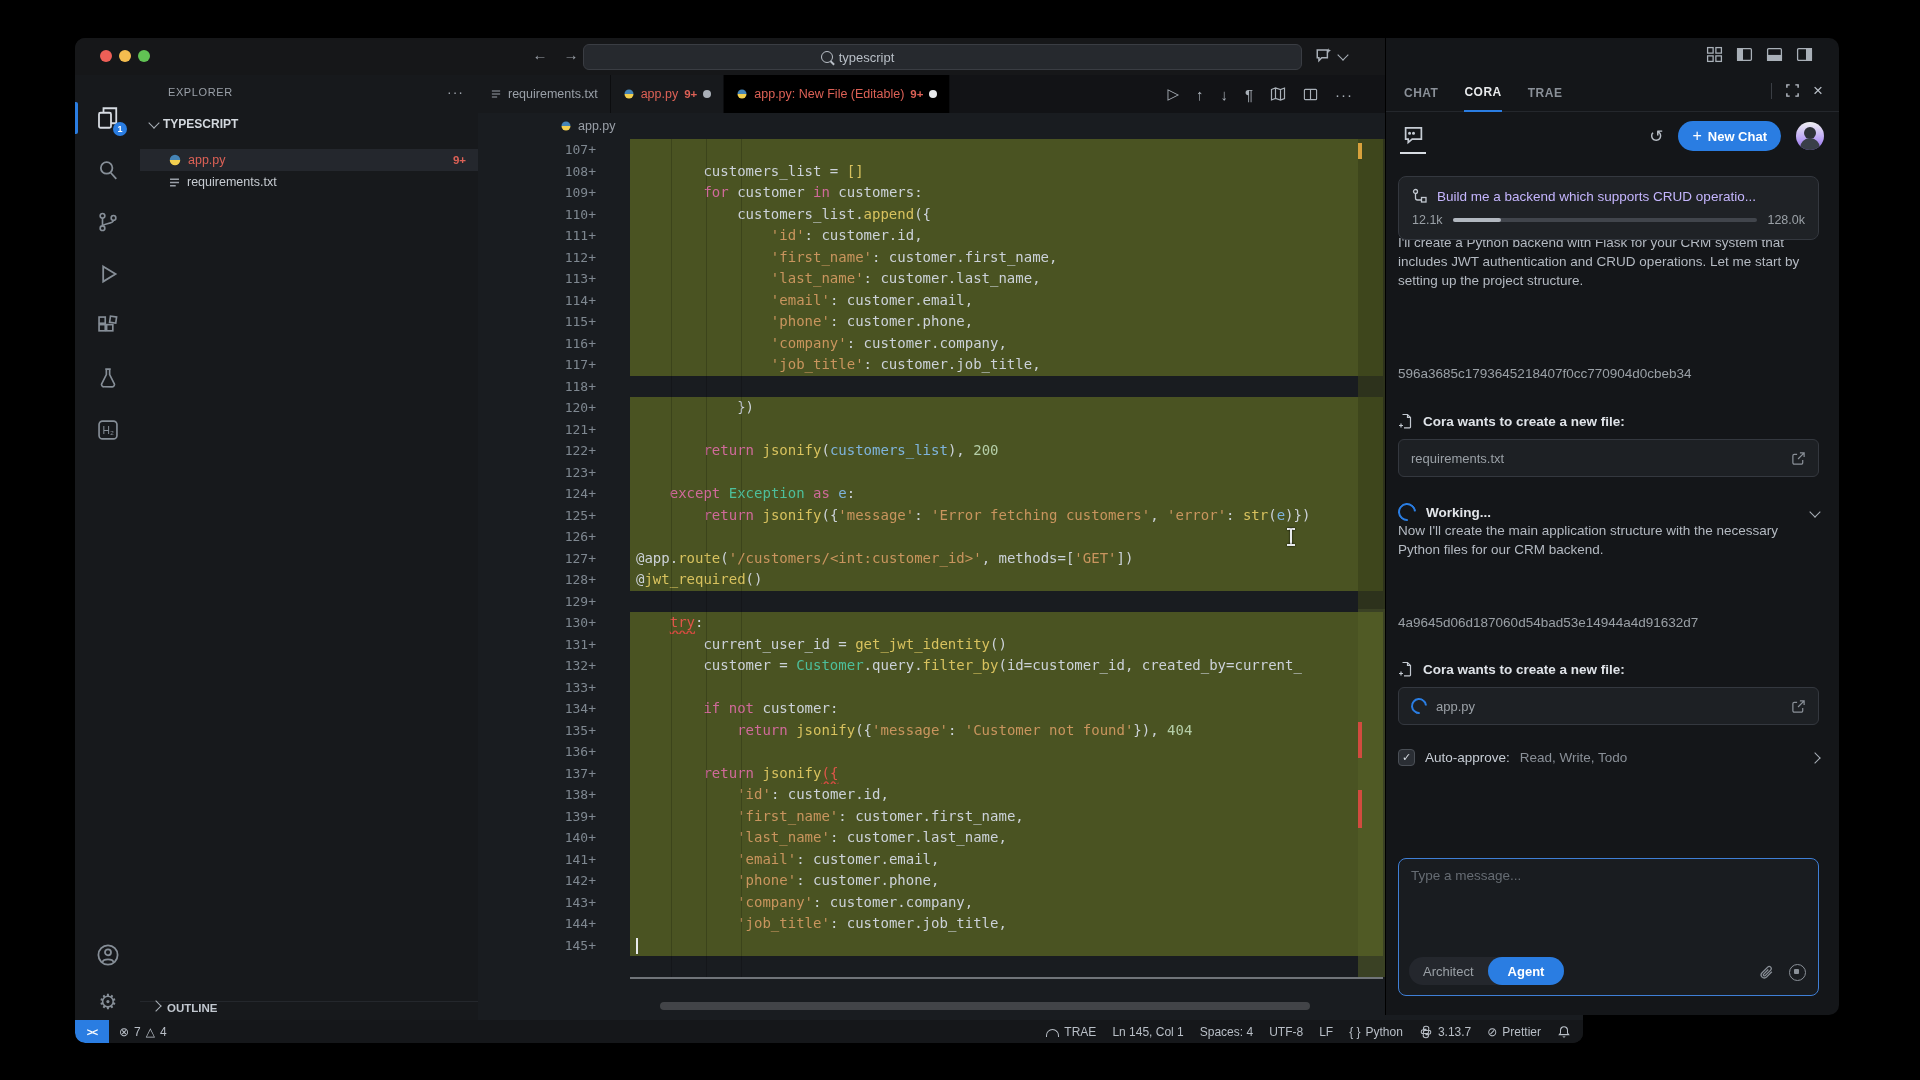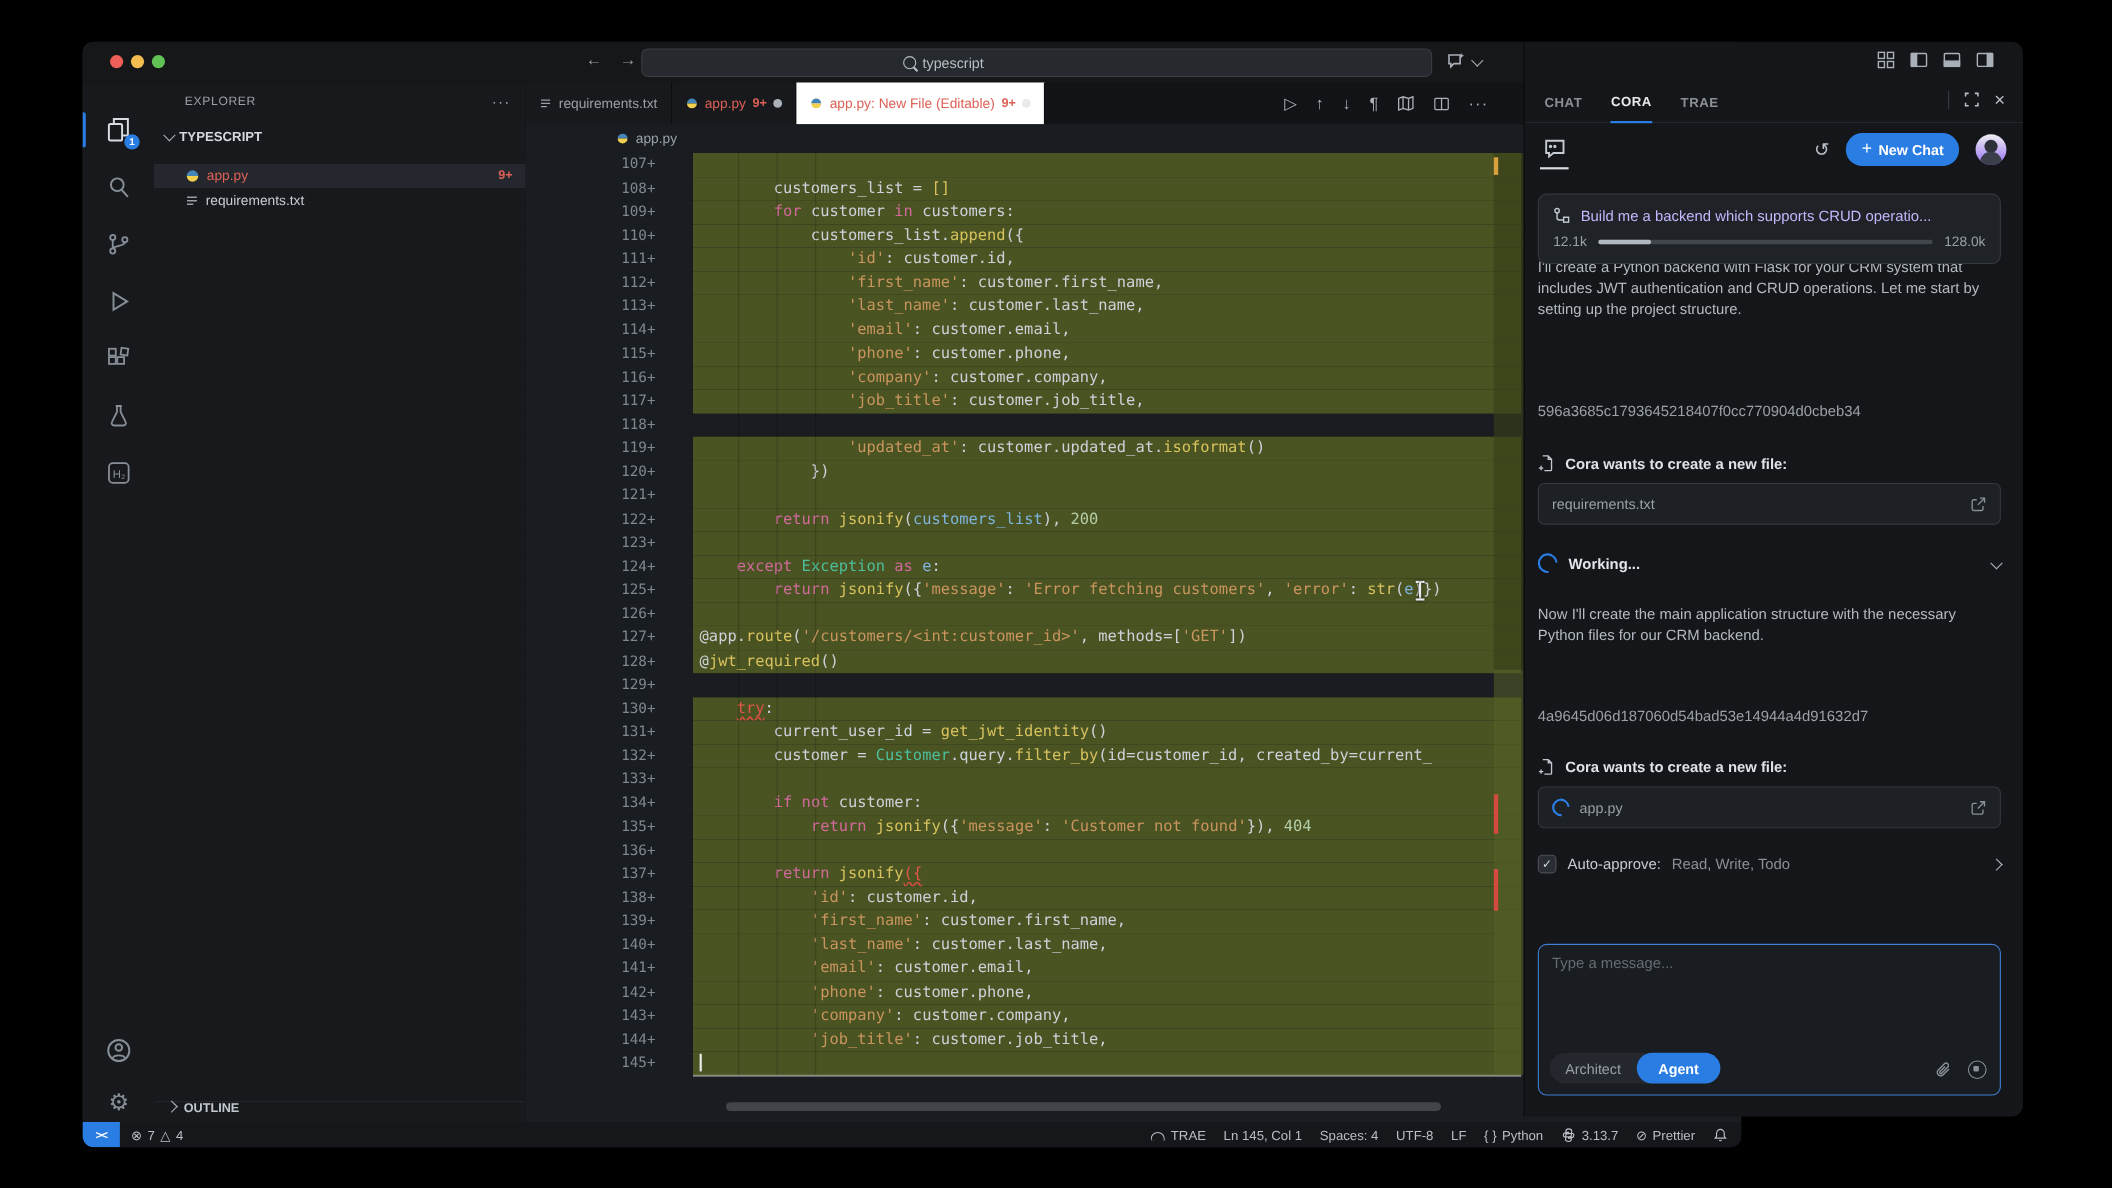--- a/index.html
+++ b/index.html
@@ -44,21 +44,21 @@
   .red-text{color:#dd6156;}
   .tree-badge{position:absolute;right:12px;font-size:11.5px;color:#dd6156;font-weight:bold;}
   .side-section{left:0;width:100%;height:26px;border-top:1px solid #24272c;display:flex;
                 align-items:flex-start;gap:7px;padding-left:12px;box-sizing:border-box;
                 font-size:11.5px;font-weight:bold;color:#c2c8d0;}
   
   .editor{left:403px;top:37px;width:1105px;height:945px;background:#191c20;}
   .tabbar{left:0;top:0;width:100%;height:38px;background:#121316;display:flex;}
   .tab{height:38px;display:flex;align-items:center;gap:6px;padding:0 12px;box-sizing:border-box;
        background:#17191c;border-right:1px solid #0c0d0f;font-size:12.5px;color:#9aa0a8;}
-  .tab.active{background:#ffffff;color:#e3e6ea;}
+  .tab.active{background:#000000;color:#e3e6ea;}
   .tab .badge{color:#dd6156;font-weight:bold;font-size:11.5px;}
   .tab .dot{width:8px;height:8px;border-radius:50%;background:#aab0b8;}
   .tab.active .dot{background:#e8eaec;}
   .tab-actions{position:absolute;right:230px;top:0;height:38px;display:flex;align-items:center;
                gap:17px;color:#a9b0b8;font-size:15px;}
   .breadcrumb{left:0;top:38px;width:100%;height:26px;display:flex;align-items:center;gap:6px;
               padding-left:82px;box-sizing:border-box;font-size:12.5px;color:#9aa0a8;background:#191c20;}
   
   .code-area{left:0;top:64px;width:1105px;height:861px;overflow:hidden;
              font-family:"DejaVu Sans Mono","Liberation Mono",monospace;font-size:14px;}
@@ -337,21 +337,20 @@
           <div class="code-line"><span class="gutter">109+</span><span class="ctext"><span class="tk-p">        </span><span class="tk-k">for</span><span class="tk-p"> customer </span><span class="tk-k">in</span><span class="tk-p"> customers:</span></span></div>
           <div class="code-line"><span class="gutter">110+</span><span class="ctext"><span class="tk-p">            customers_list.</span><span class="tk-f">append</span><span class="tk-p">({</span></span></div>
           <div class="code-line"><span class="gutter">111+</span><span class="ctext"><span class="tk-p">                </span><span class="tk-s">'id'</span><span class="tk-p">: customer.id,</span></span></div>
           <div class="code-line"><span class="gutter">112+</span><span class="ctext"><span class="tk-p">                </span><span class="tk-s">'first_name'</span><span class="tk-p">: customer.first_name,</span></span></div>
           <div class="code-line"><span class="gutter">113+</span><span class="ctext"><span class="tk-p">                </span><span class="tk-s">'last_name'</span><span class="tk-p">: customer.last_name,</span></span></div>
           <div class="code-line"><span class="gutter">114+</span><span class="ctext"><span class="tk-p">                </span><span class="tk-s">'email'</span><span class="tk-p">: customer.email,</span></span></div>
           <div class="code-line"><span class="gutter">115+</span><span class="ctext"><span class="tk-p">                </span><span class="tk-s">'phone'</span><span class="tk-p">: customer.phone,</span></span></div>
           <div class="code-line"><span class="gutter">116+</span><span class="ctext"><span class="tk-p">                </span><span class="tk-s">'company'</span><span class="tk-p">: customer.company,</span></span></div>
           <div class="code-line"><span class="gutter">117+</span><span class="ctext"><span class="tk-p">                </span><span class="tk-s">'job_title'</span><span class="tk-p">: customer.job_title,</span></span></div>
           <div class="code-line"><span class="gutter">118+</span></div>
-          <div class="code-line"><span class="gutter">119+</span><span class="ctext"><span class="tk-p">                </span><span class="tk-s">'updated_at'</span><span class="tk-p">: customer.updated_at.</span><span class="tk-f">isoformat</span><span class="tk-p">()</span></span></div>
           <div class="code-line"><span class="gutter">120+</span><span class="ctext"><span class="tk-p">            })</span></span></div>
           <div class="code-line"><span class="gutter">121+</span><span class="ctext"></span></div>
           <div class="code-line"><span class="gutter">122+</span><span class="ctext"><span class="tk-p">        </span><span class="tk-k">return</span><span class="tk-p"> </span><span class="tk-f">jsonify</span><span class="tk-p">(</span><span class="tk-v">customers_list</span><span class="tk-p">), </span><span class="tk-n">200</span></span></div>
           <div class="code-line"><span class="gutter">123+</span><span class="ctext"></span></div>
           <div class="code-line"><span class="gutter">124+</span><span class="ctext"><span class="tk-p">    </span><span class="tk-k">except</span><span class="tk-p"> </span><span class="tk-c">Exception</span><span class="tk-p"> </span><span class="tk-k">as</span><span class="tk-p"> </span><span class="tk-v">e</span><span class="tk-p">:</span></span></div>
           <div class="code-line"><span class="gutter">125+</span><span class="ctext"><span class="tk-p">        </span><span class="tk-k">return</span><span class="tk-p"> </span><span class="tk-f">jsonify</span><span class="tk-p">({</span><span class="tk-s">'message'</span><span class="tk-p">: </span><span class="tk-s">'Error fetching customers'</span><span class="tk-p">, </span><span class="tk-s">'error'</span><span class="tk-p">: </span><span class="tk-f">str</span><span class="tk-p">(</span><span class="tk-v">e</span><span class="tk-p">)})</span></span></div>
           <div class="code-line"><span class="gutter">126+</span><span class="ctext"></span></div>
           <div class="code-line"><span class="gutter">127+</span><span class="ctext"><span class="tk-p">@app.</span><span class="tk-f">route</span><span class="tk-p">(</span><span class="tk-s">'/customers/&lt;int:customer_id&gt;'</span><span class="tk-p">, methods=[</span><span class="tk-s">'GET'</span><span class="tk-p">])</span></span></div>
           <div class="code-line"><span class="gutter">128+</span><span class="ctext"><span class="tk-p">@</span><span class="tk-f">jwt_required</span><span class="tk-p">()</span></span></div>
           <div class="code-line"><span class="gutter">129+</span></div>
@@ -519,21 +518,21 @@
           <path d="M6.5 3.5h-3a1.5 1.5 0 00-1.5 1.5v7.5A1.5 1.5 0 003.5 14H11a1.5 1.5 0 001.5-1.5v-3M9.5 2h4.5v4.5M14 2L7.5 8.5"></path>
         </svg>
       </div>
 
       <div class="working" style="margin-top:26px">
         <div class="spinner"></div>
         <span>Working...</span>
         <span class="chev down side"></span>
       </div>
 
-      <div class="para" style="margin-top:28px">Now I'll create the main application structure with the necessary Python files for our CRM backend.</div>
+      <div class="para" style="">Now I'll create the main application structure with the necessary Python files for our CRM backend.</div>
       <div class="hash" style="margin-top:56px">4a9645d06d187060d54bad53e14944a4d91632d7</div>
 
       <div class="sect" style="margin-top:31px">
         <svg width="16" height="16" viewBox="0 0 16 16" fill="none" stroke="#c2c8d0" stroke-width="1.2">
           <path d="M4.5 1.5h5l3 3v9.5a.8.8 0 01-.8.8H6M9.5 1.5v3h3"></path>
             <path d="M3 10.5v4M1 12.5h4"></path>
         </svg>
         <span>Cora wants to create a new file:</span>
       </div>
       <div class="file-card">

